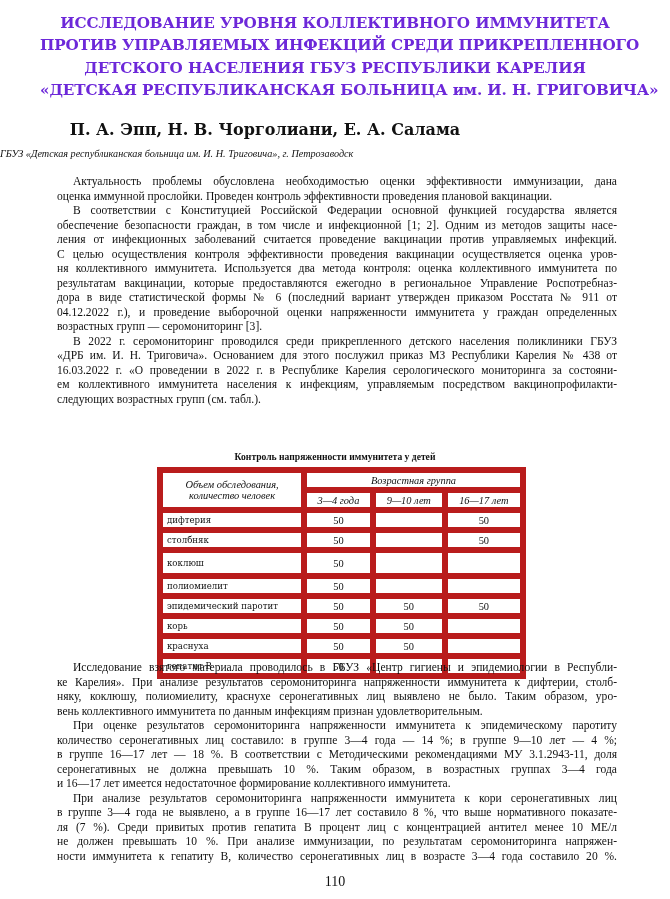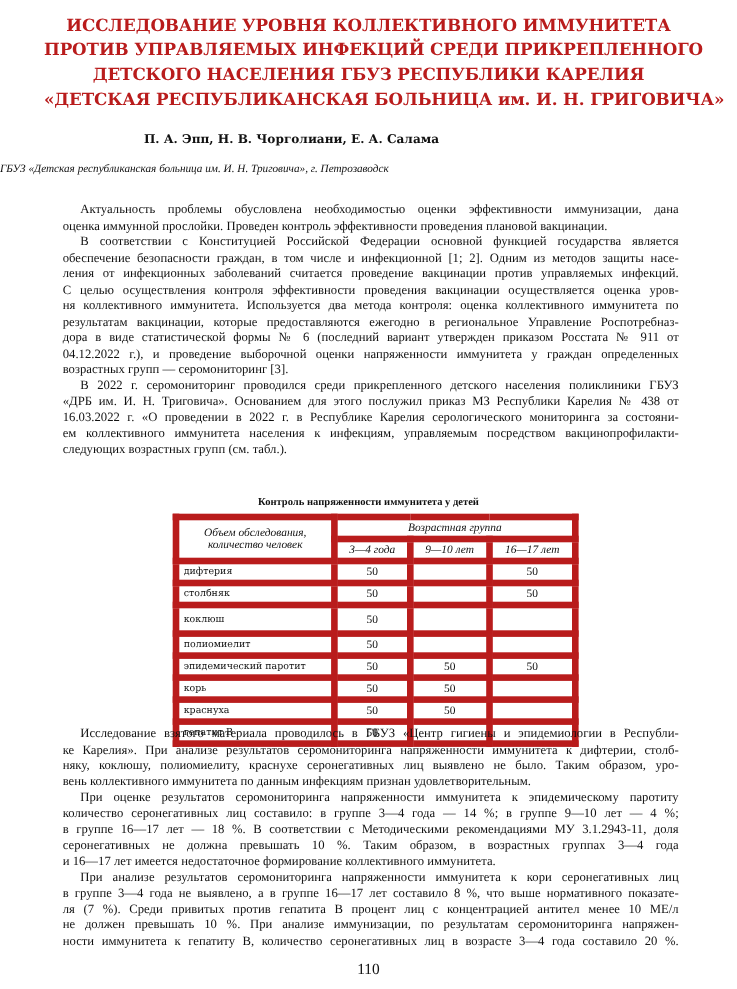--- a/index.html
+++ b/index.html
@@ -2,35 +2,35 @@
 <html><head>
 <meta charset="utf-8">
 <style>
   html, body { margin: 0; padding: 0; background: #ffffff; }
   body {
     width: 670px; height: 899px; overflow: hidden; position: relative;
     font-family: "Liberation Serif", "DejaVu Serif", serif; color: #111;
   }
   .title {
     position: absolute; left: 40px; width: 590px; top: 12px;
-    text-align: center; color: #b91c1c;
+    text-align: center; color: #6d28d9;
     font-family: "DejaVu Serif", serif; font-weight: bold;
     font-size: 15.2px; line-height: 22.3px; letter-spacing: -0.1px;
   }
   .title div { white-space: nowrap; }
   .authors {
     position: absolute; left: 0; width: 530px; top: 120px; text-align: center;
-    font-family: "DejaVu Serif", serif; font-weight: bold; font-size: 11px;
+    font-family: "DejaVu Serif", serif; font-weight: bold; font-size: 16px;
   }
   .affil {
     position: absolute; left: 0; width: 670px; top: 148px; text-align: left;
     font-style: italic; font-size: 10.2px;
   }
   .body {
-    position: absolute; left: 57px; width: 560px; top: 184px;
+    position: absolute; left: 57px; width: 560px; top: 174px;
     font-size: 11.55px; line-height: 14.5px; text-align: justify;
   }
   .body .ln { display: block; white-space: nowrap; text-align: justify; text-align-last: justify; }
   .body .ln.last { text-align-last: left; }
   .body .ln.ind { text-indent: 16px; }
   .tbl-title {
     position: absolute; left: 0; width: 670px; top: 451px; text-align: center;
     font-family: Liberation Serif, serif; font-weight: bold; font-size: 9.6px;
   }
   table.t {

